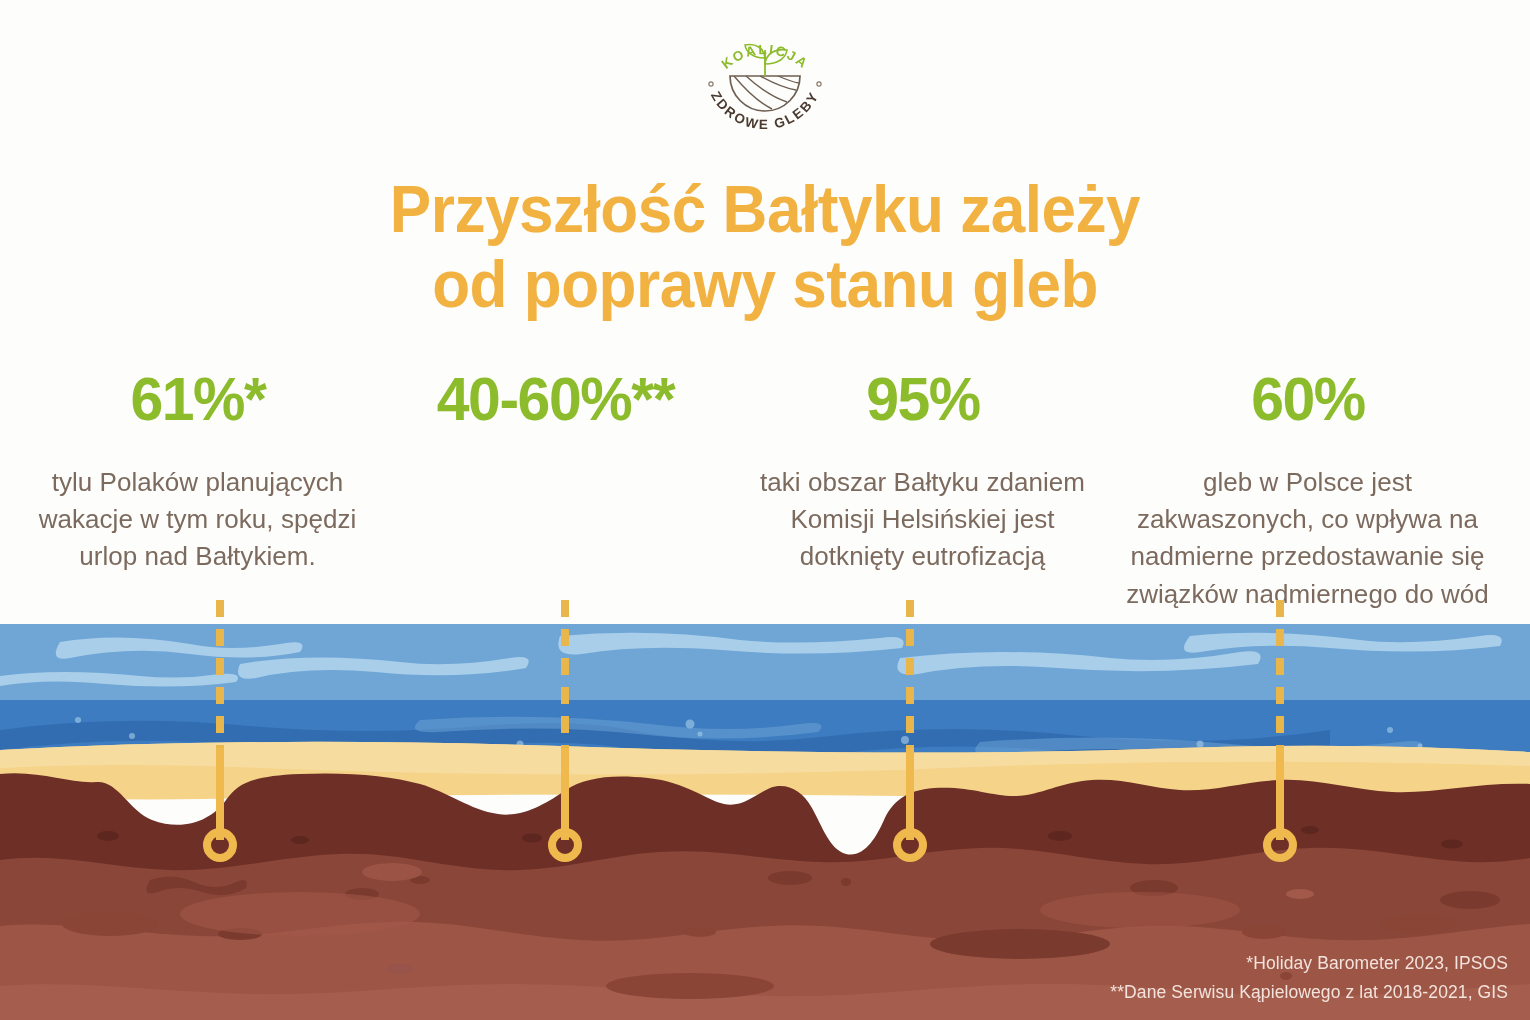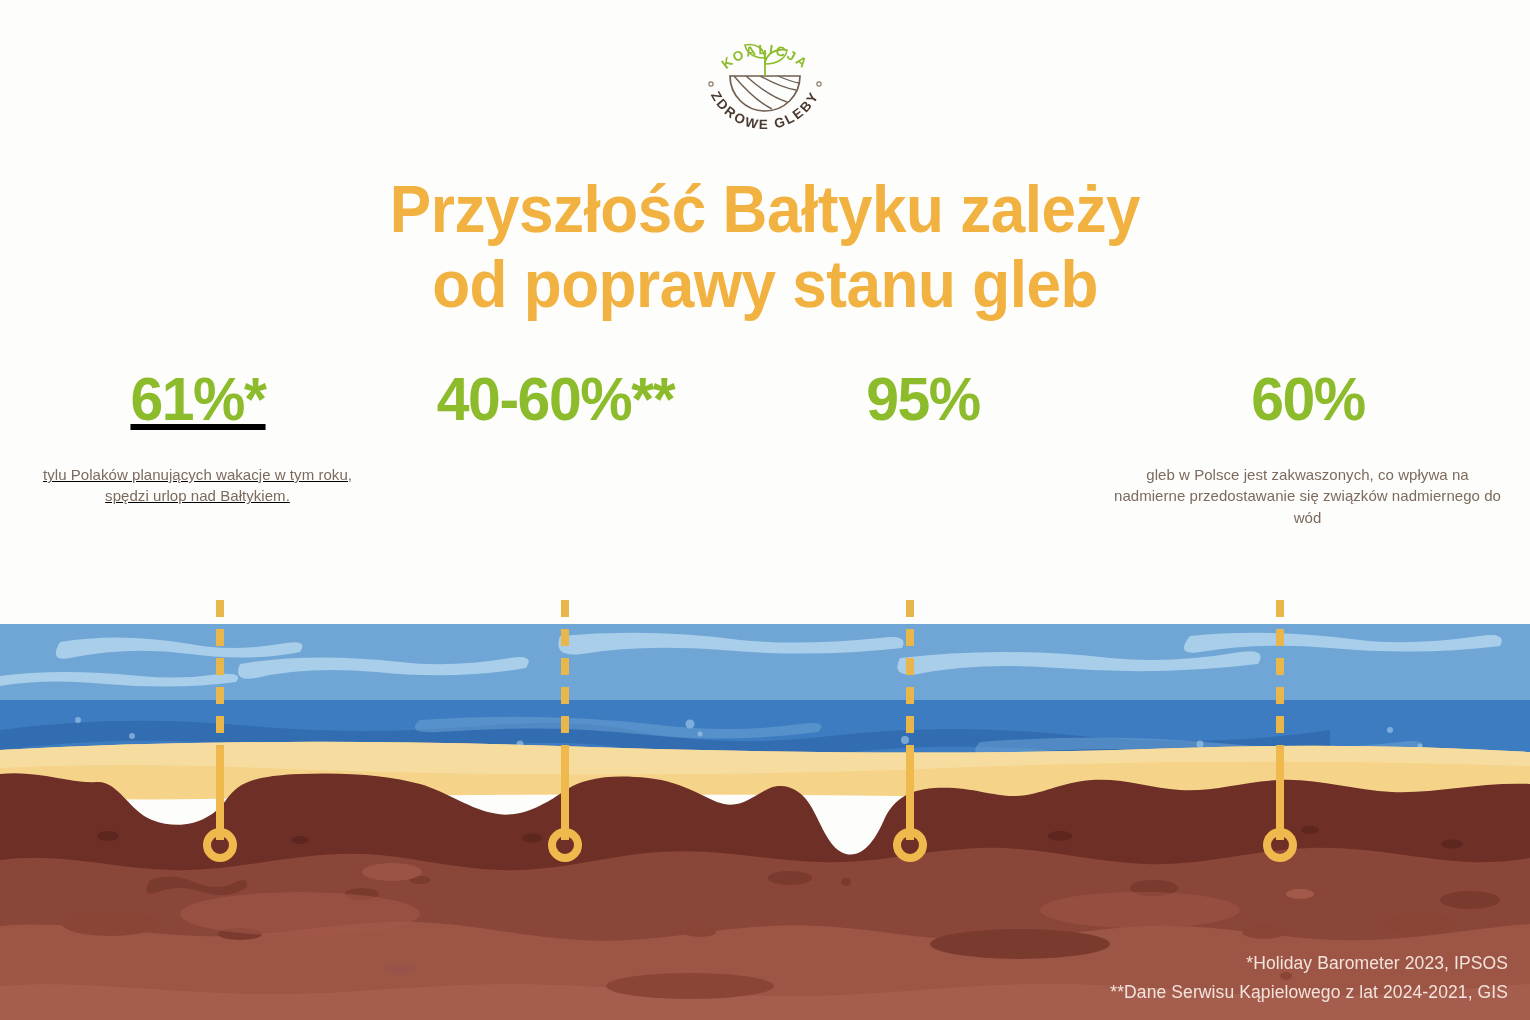--- a/index.html
+++ b/index.html
@@ -58,38 +58,38 @@
     display: flex;
     align-items: flex-start;
     justify-content: center;
   }
   .stat-col {
     width: 360px;
     text-align: center;
     padding: 0 6px;
     box-sizing: border-box;
   }
-  .stat-col.c1 { width: 350px; text-decoration: underline; }
+  .stat-col.c1 { width: 350px; }
   .stat-col.c2 { width: 365px; }
   .stat-col.c3 { width: 370px; }
   .stat-col.c4 { width: 400px; }
 
   .stat-value {
     color: #8CBB2B;
     font-weight: 700;
     font-size: 62px;
     line-height: 1;
     letter-spacing: -1.5px;
     transform: scaleX(0.95);
     display: block;
     margin-bottom: 34px;
   }
   .stat-desc {
     color: #7C6A5E;
-    font-size: 15px;
+    font-size: 26px;
     line-height: 1.43;
     letter-spacing: 0.05px;
   }
 
   
   #scene {
     position: absolute;
     left: 0;
     top: 624px;
     width: 1530px;
@@ -194,20 +194,21 @@
       <span class="stat-value">61%*</span>
       <div class="stat-desc">tylu Polaków planujących wakacje w tym roku, spędzi urlop nad Bałtykiem.</div>
     </div>
 
     <div class="stat-col c2">
       <span class="stat-value">40-60%**</span>
     </div>
 
     <div class="stat-col c3">
       <span class="stat-value">95%</span>
+      <div class="stat-desc">taki obszar Bałtyku zdaniem Komisji Helsińskiej jest dotknięty eutrofizacją</div>
     </div>
 
     <div class="stat-col c4">
       <span class="stat-value">60%</span>
       <div class="stat-desc">gleb w Polsce jest zakwaszonych, co wpływa na nadmierne przedostawanie się związków nadmiernego do wód</div>
     </div>
 
   </div>
 
   <div id="scene">
@@ -360,16 +361,16 @@
     <div class="ring"></div>
   </div>
   <div class="pointer" style="left:1276px">
     <div class="dash"></div>
     <div class="solid"></div>
     <div class="ring"></div>
   </div>
 
   <div id="footnotes">
     <div>*Holiday Barometer 2023, IPSOS</div>
-    <div>**Dane Serwisu Kąpielowego z lat 2024-2021, GIS</div>
+    <div>**Dane Serwisu Kąpielowego z lat 2018-2021, GIS</div>
   </div>
 
 </div>
 
 </body></html>

